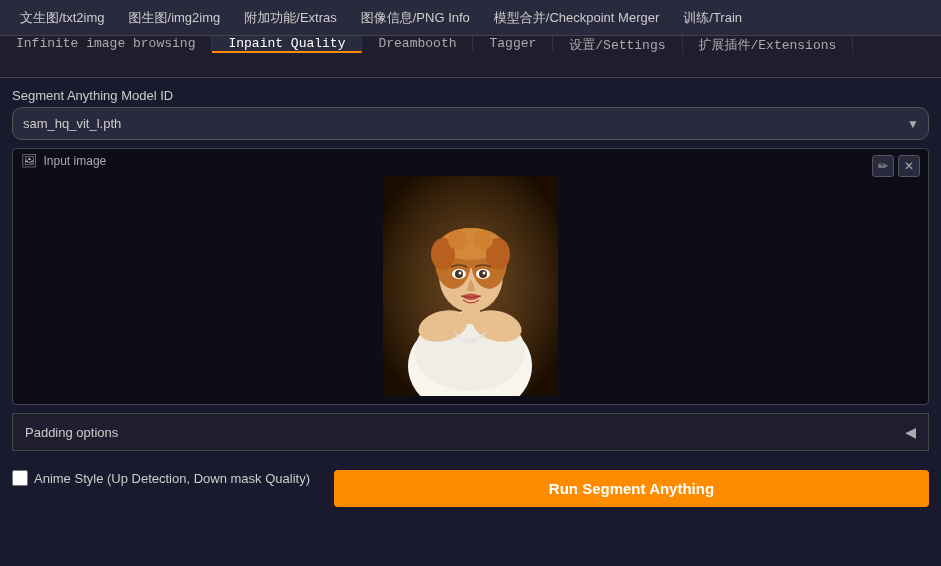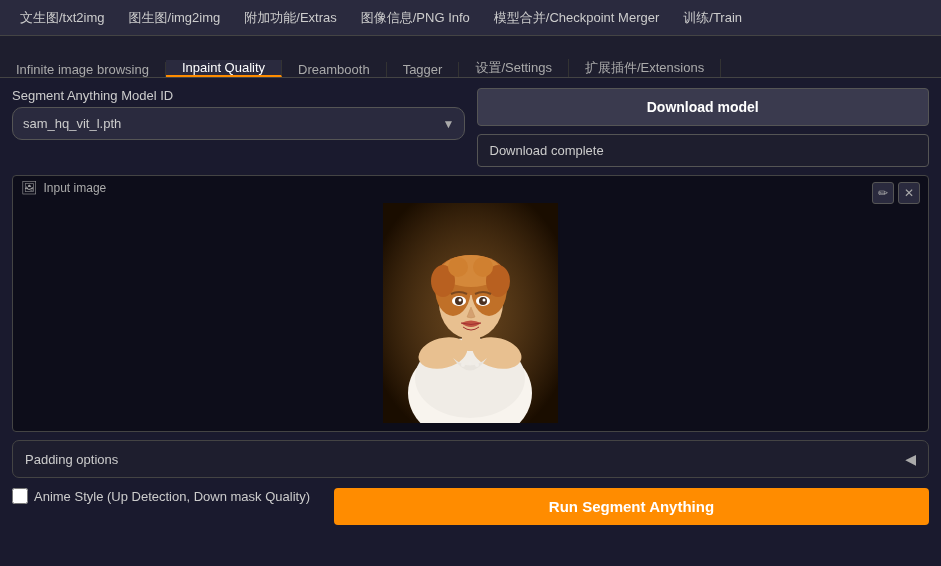--- a/index.html
+++ b/index.html
@@ -29,23 +29,24 @@
       display: flex;
       align-items: center;
       cursor: pointer;
       white-space: nowrap;
     }
 
     
     .tab-bar {
       background: #1e1e2e;
       display: flex;
-      align-items: flex-end;
+      align-items: flex-start;
       border-bottom: 1px solid #444;
       height: 42px;
+      font-family: Liberation Mono, monospace;
     }
     .tab-item {
       font-size: 13px;
       padding: 0 16px;
       display: flex;
       align-items: center;
       cursor: pointer;
       color: #aaa;
       border-right: 1px solid #333;
       white-space: nowrap;
@@ -181,22 +182,22 @@
       justify-content: center;
       align-items: center;
       padding: 4px 0 8px 0;
       min-height: 195px;
     }
 
     
     .padding-options {
       background: #1e1e2e;
       border: 1px solid #444;
-      border-radius: 7px;
-      margin-bottom: 4px;
+      border-radius: 0;
+      margin-bottom: 13px;
     }
     .padding-header {
       display: flex;
       justify-content: space-between;
       align-items: center;
       padding: 10px 12px;
       cursor: pointer;
     }
     .padding-title {
       font-size: 13px;
@@ -276,24 +277,20 @@
         <select>
           <option>sam_hq_vit_l.pth</option>
           <option>sam_vit_h.pth</option>
           <option>sam_vit_l.pth</option>
           <option>sam_vit_b.pth</option>
         </select>
         <span class="select-arrow">▼</span>
       </div>
     </div>
 
-    <div class="right-panel">
-      <button class="btn-download">Download model</button>
-      <div class="download-complete-box">Download complete</div>
-    </div>
 
   </div>
 
   <div class="image-area">
     <div class="image-area-header">
       <span class="image-icon">🖼</span>
       <span class="image-area-label">Input image</span>
     </div>
     <div class="image-tools">
       <div class="image-tool-btn">✏</div>

